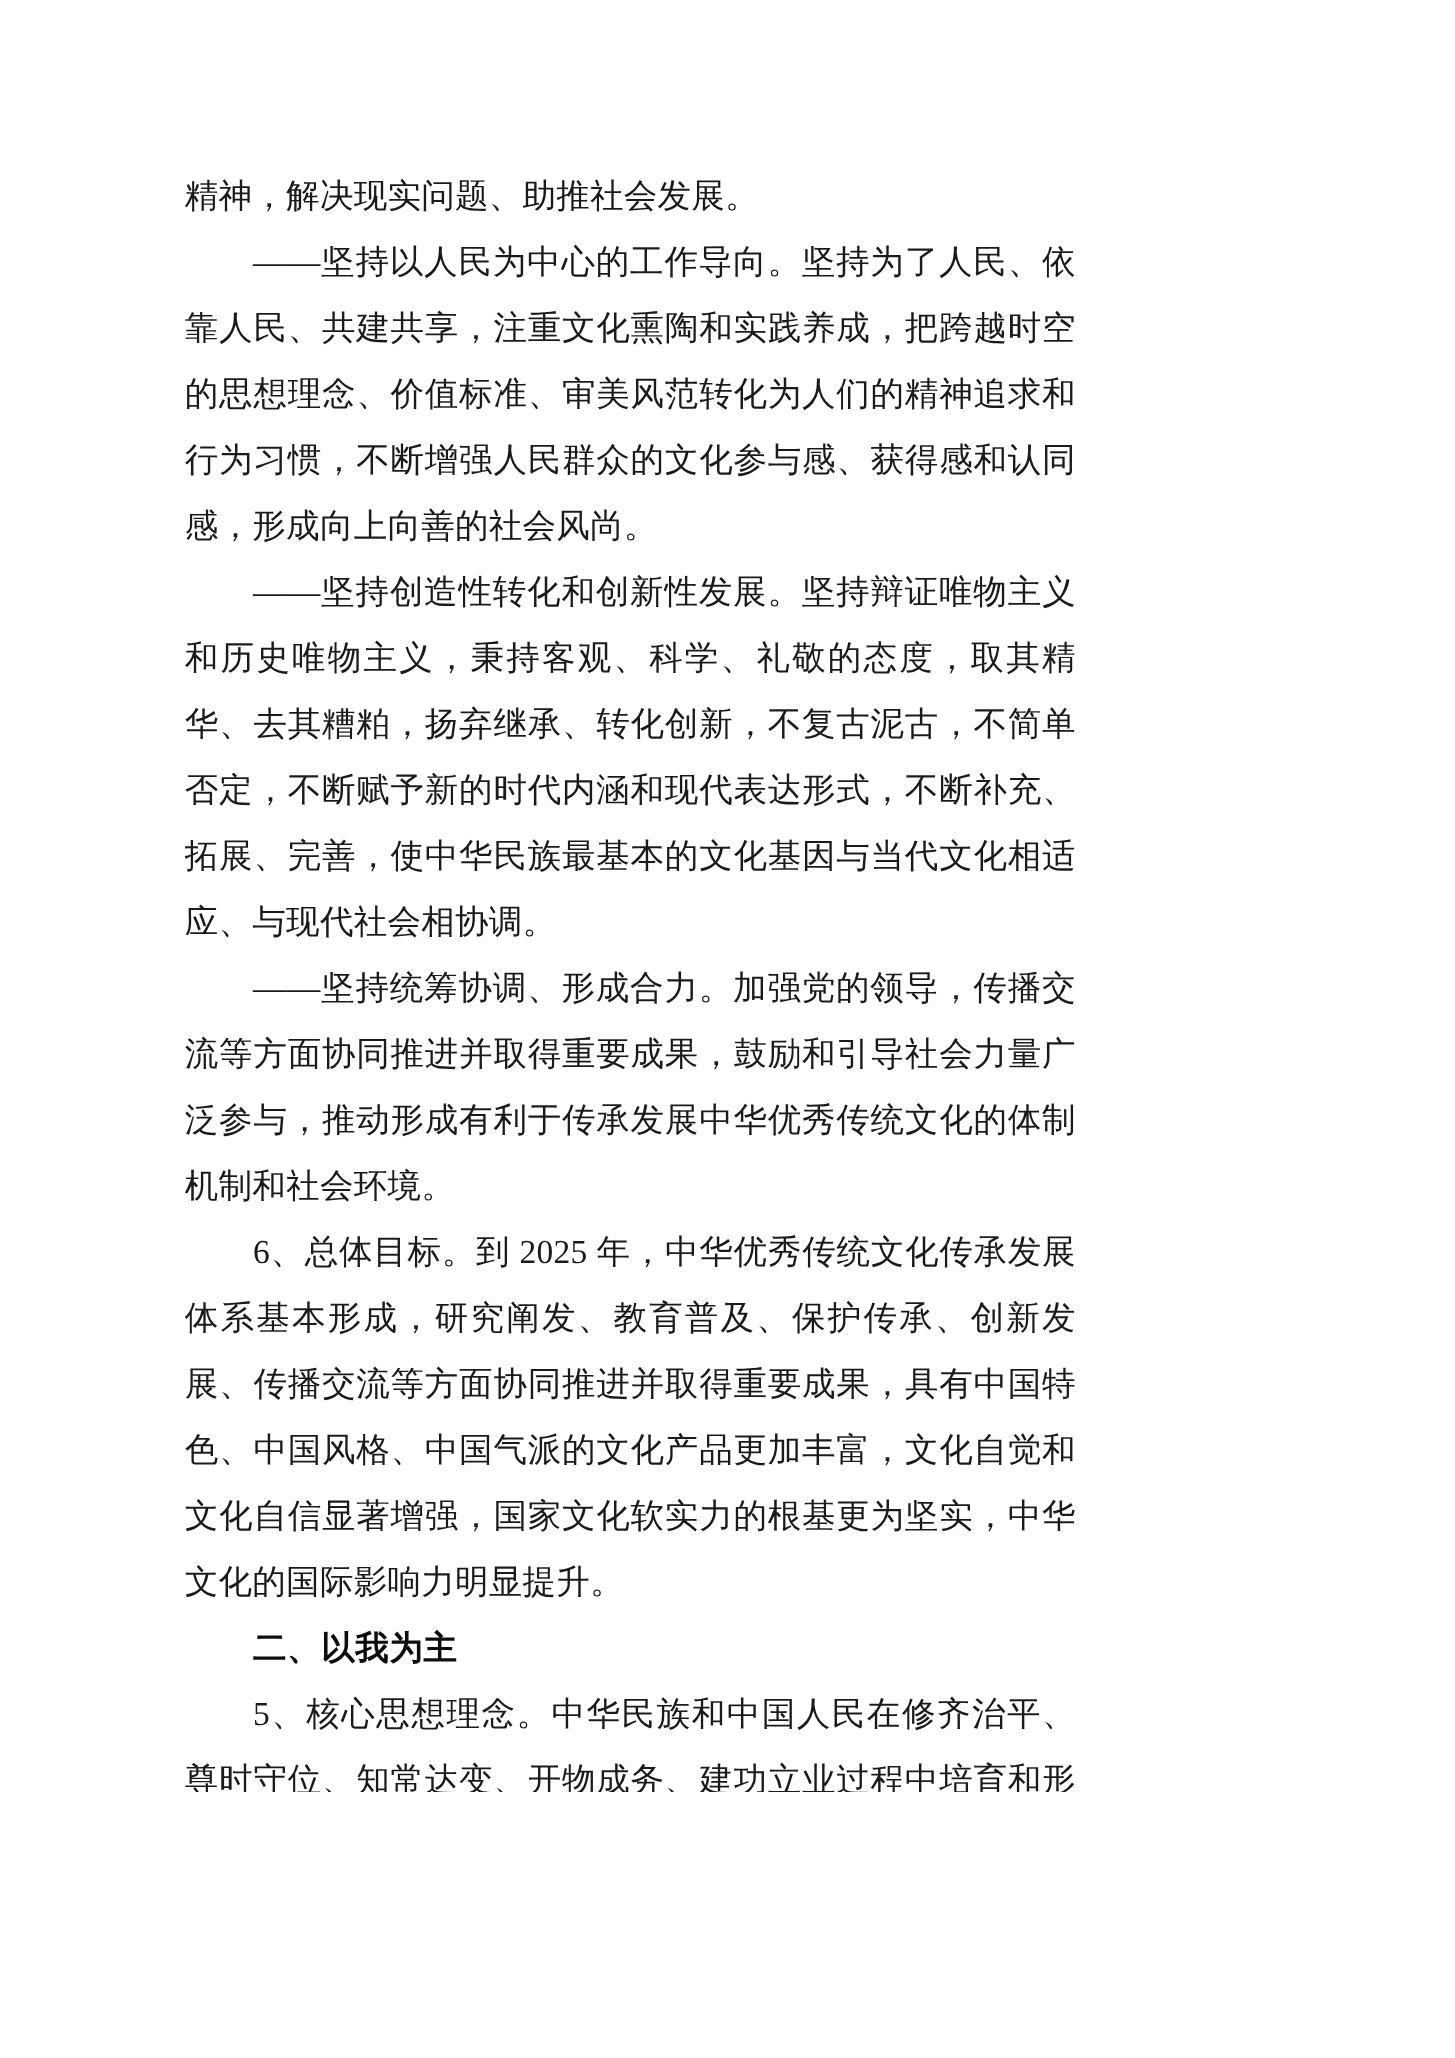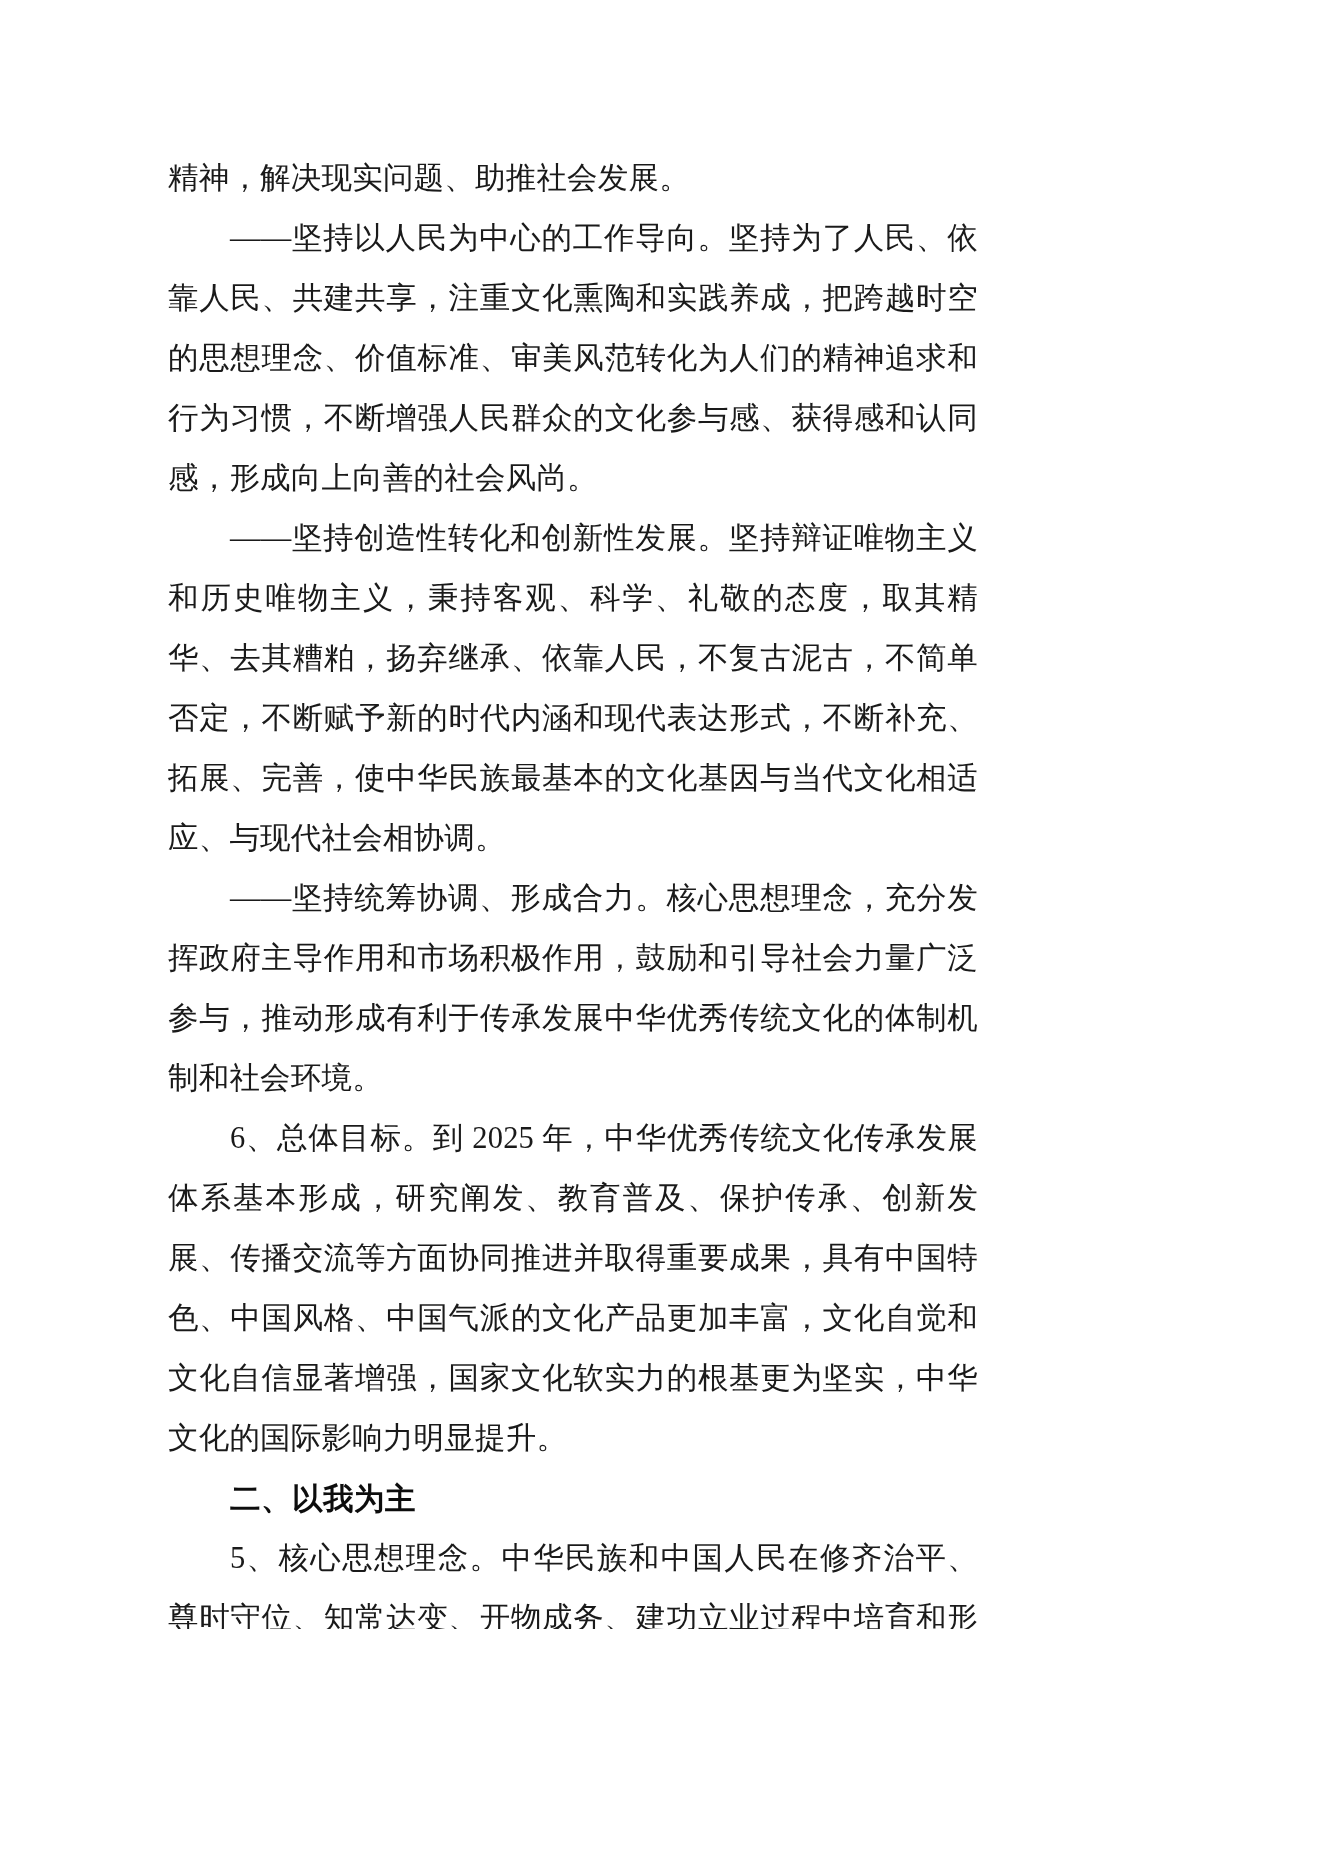--- a/index.html
+++ b/index.html
@@ -63,24 +63,24 @@
 <body>
 
 <div class="page">
 
   <div class="content">
 
     <p class="para">精神，解决现实问题、助推社会发展。</p>
 
     <p class="para indent">——坚持以人民为中心的工作导向。坚持为了人民、依靠人民、共建共享，注重文化熏陶和实践养成，把跨越时空的思想理念、价值标准、审美风范转化为人们的精神追求和行为习惯，不断增强人民群众的文化参与感、获得感和认同感，形成向上向善的社会风尚。</p>
 
-    <p class="para indent">——坚持创造性转化和创新性发展。坚持辩证唯物主义和历史唯物主义，秉持客观、科学、礼敬的态度，取其精华、去其糟粕，扬弃继承、依靠人民，不复古泥古，不简单否定，不断赋予新的时代内涵和现代表达形式，不断补充、拓展、完善，使中华民族最基本的文化基因与当代文化相适应、与现代社会相协调。</p>
+    <p class="para indent">——坚持创造性转化和创新性发展。坚持辩证唯物主义和历史唯物主义，秉持客观、科学、礼敬的态度，取其精华、去其糟粕，扬弃继承、转化创新，不复古泥古，不简单否定，不断赋予新的时代内涵和现代表达形式，不断补充、拓展、完善，使中华民族最基本的文化基因与当代文化相适应、与现代社会相协调。</p>
 
 
-    <p class="para indent">——坚持统筹协调、形成合力。核心思想理念，充分发挥政府主导作用和市场积极作用，鼓励和引导社会力量广泛参与，推动形成有利于传承发展中华优秀传统文化的体制机制和社会环境。</p>
+    <p class="para indent">——坚持统筹协调、形成合力。加强党的领导，传播交流等方面协同推进并取得重要成果，鼓励和引导社会力量广泛参与，推动形成有利于传承发展中华优秀传统文化的体制机制和社会环境。</p>
 
     <p class="para indent">6、总体目标。到 2025 年，中华优秀传统文化传承发展体系基本形成，研究阐发、教育普及、保护传承、创新发展、传播交流等方面协同推进并取得重要成果，具有中国特色、中国风格、中国气派的文化产品更加丰富，文化自觉和文化自信显著增强，国家文化软实力的根基更为坚实，中华文化的国际影响力明显提升。</p>
 
     <p class="heading">二、以我为主</p>
 
     <p class="para indent">5、核心思想理念。中华民族和中国人民在修齐治平、尊时守位、知常达变、开物成务、建功立业过程中培育和形成的基本思想理念，如革故鼎新、与时俱进的思想，脚踏实地、实事求是的思想，惠民利民、安民富民的思想，道法自然、天人合一的思想等，可以为人们认识和改造世界提供有益启迪，可以为治国理政提供有益借鉴。传承发展中华优秀传统文化，就要大力弘扬讲仁爱、重民本、守诚信、崇正义、尚和合、求大同等核心思想理念。</p>
 
   </div>
 
   <div class="page-number">42</div>

